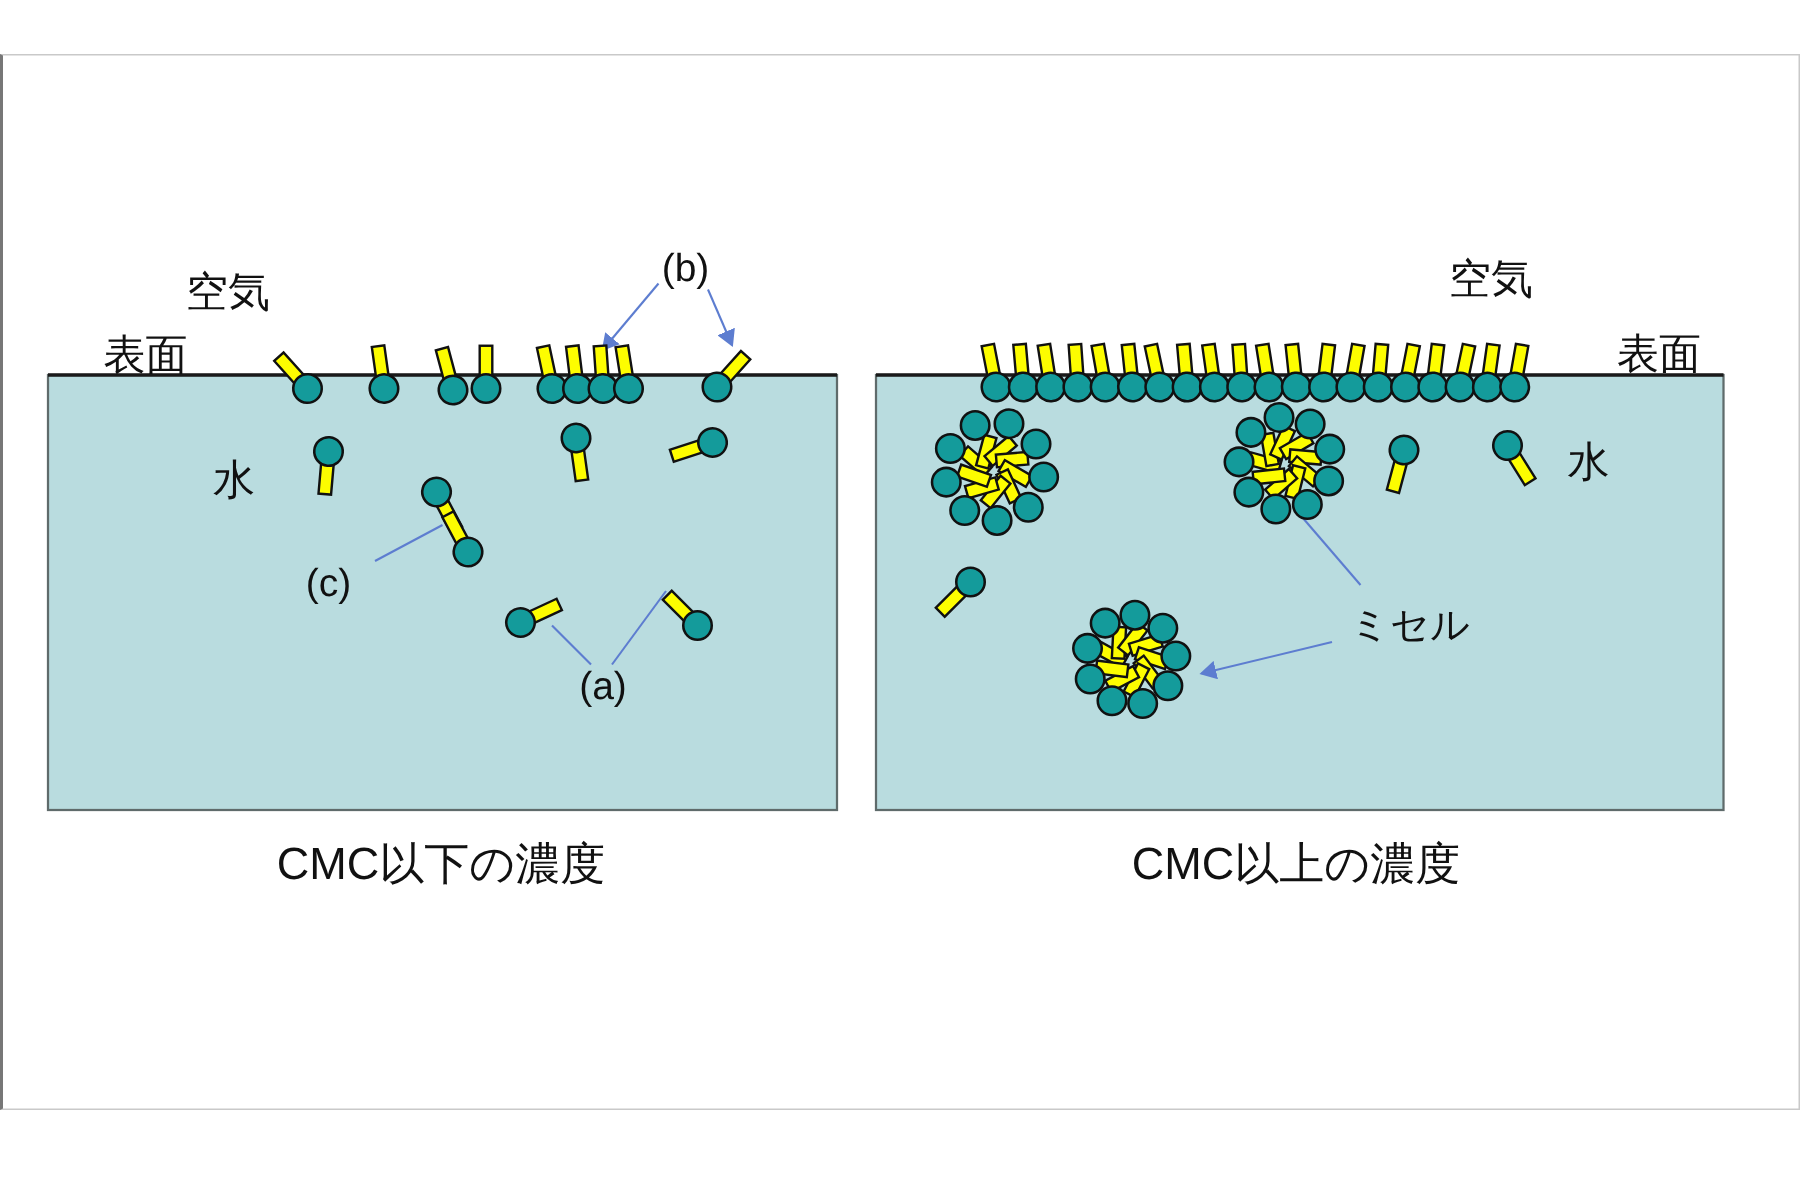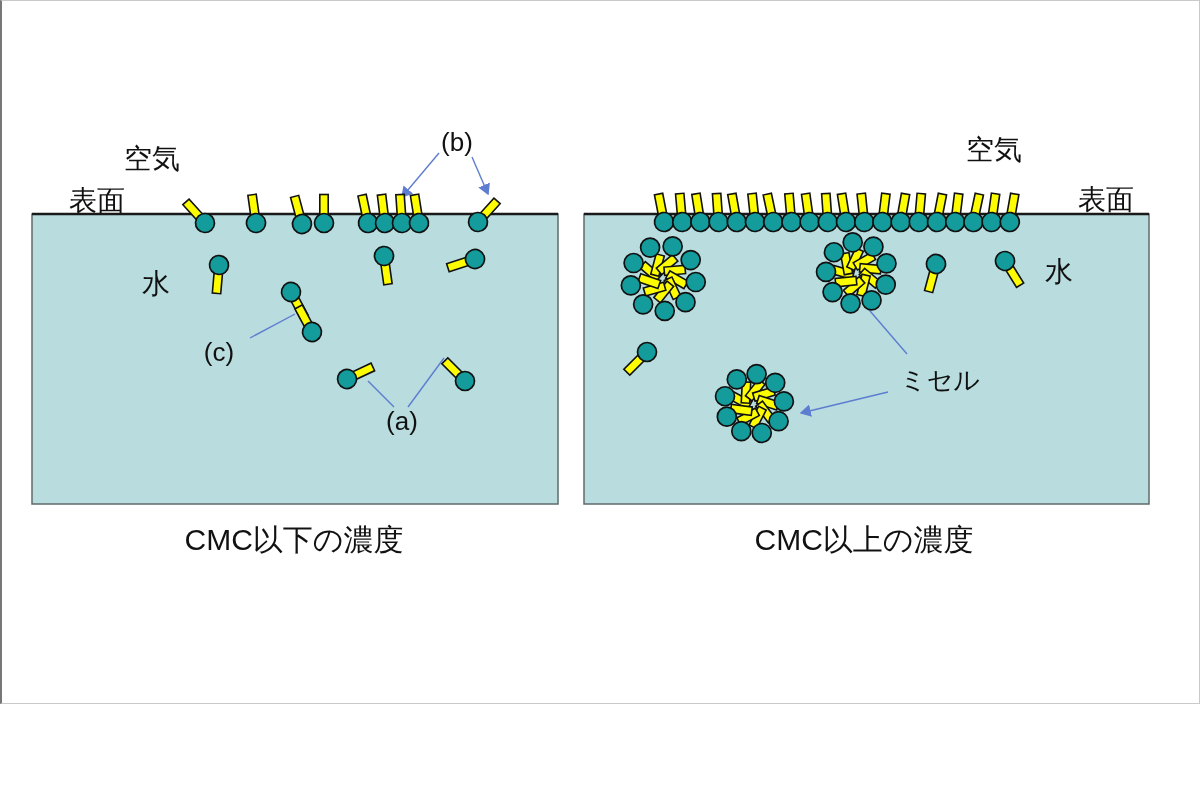--- a/index.html
+++ b/index.html
@@ -1,20 +1,21 @@
 <!DOCTYPE html>
 <html><head>
 <meta charset="utf-8">
 <style>
   html,body{margin:0;padding:0;background:#fff;}
   .canvas{
     position:relative;width:1200px;height:704px;background:#ffffff;
     box-sizing:border-box;border:1px solid #c9c9c9;border-left:2px solid #777;
     font-family:"Liberation Sans", sans-serif;
     overflow:hidden;
+    margin-top:36px;
   }
   svg text{fill:#111;font-family:"Liberation Sans", sans-serif;}
   .lbl{font-size:28px;}
   .ann{font-size:26px;}
   .cap{font-size:30px;}
 </style>
 </head>
 <body>
 
 <div class="canvas">

